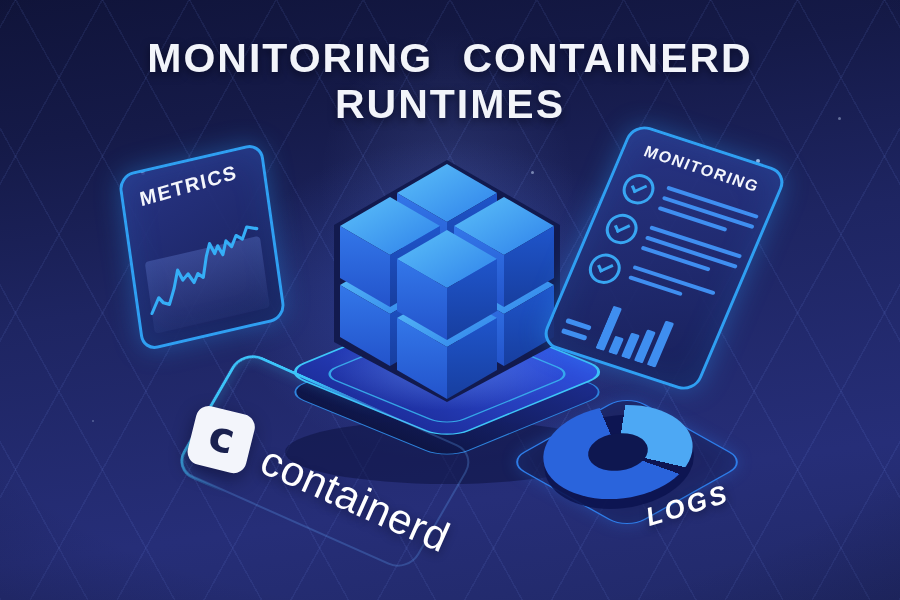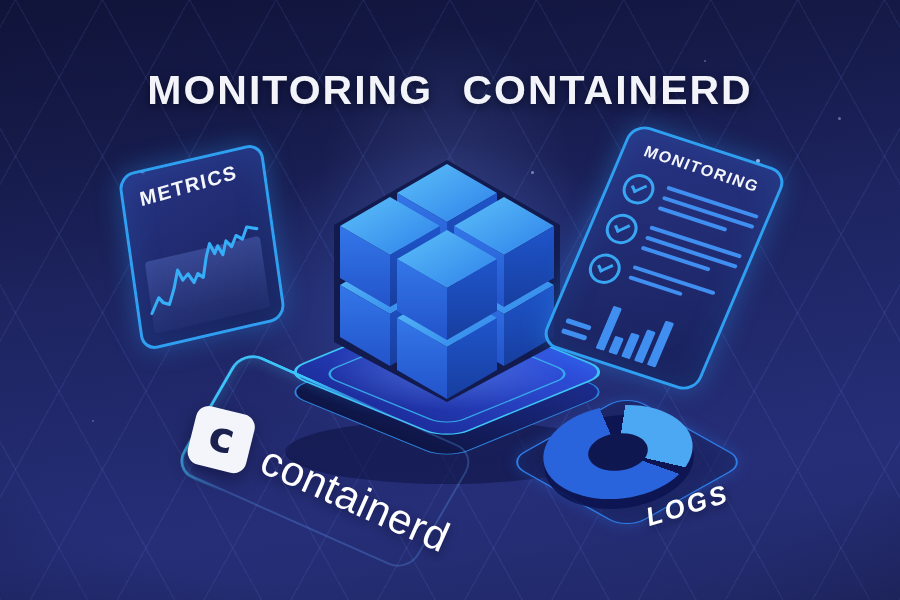--- a/index.html
+++ b/index.html
@@ -10,21 +10,21 @@
       radial-gradient(120% 115% at 50% 42%, rgba(10,12,34,0) 52%, rgba(7,9,26,.62) 100%),
       radial-gradient(310px 230px at 447px 300px, rgba(82,122,245,.32), rgba(82,122,245,0) 70%),
       radial-gradient(170px 210px at 447px 185px, rgba(135,165,255,.15), rgba(135,165,255,0) 75%),
       repeating-linear-gradient(61deg, rgba(125,155,255,.085) 0 1.5px, transparent 1.5px 76px),
       repeating-linear-gradient(-61deg, rgba(125,155,255,.085) 0 1.5px, transparent 1.5px 76px),
       linear-gradient(172deg, #10143a 0%, #151a48 20%, #1e2562 45%, #262e78 78%, #212968 100%);
   }
   .abs{position:absolute;}
   
   .title{left:0;right:0;top:34px;text-align:center;color:#f2f4fa;z-index:6;
-         text-shadow:0 3px 9px rgba(0,0,15,.55);margin-top:32px;}
+         text-shadow:0 3px 9px rgba(0,0,15,.55);}
   .title .l1{font-size:41px;font-weight:bold;letter-spacing:2px;word-spacing:16px;line-height:1.18;}
   .title .l2{font-size:41px;font-weight:bold;letter-spacing:2px;line-height:1.1;}
   
   .stage{left:0;top:0;width:900px;height:600px;z-index:2;}
   
   .panel{border:3px solid #2f9ff2;border-radius:16px;z-index:3;
          background:linear-gradient(160deg, rgba(41,54,136,.92), rgba(23,31,88,.88));
          box-shadow:0 0 26px rgba(45,150,242,.38), inset 0 0 34px rgba(45,150,242,.14);}
   .panel-metrics{left:128px;top:158px;width:142px;height:172px;
                  transform:rotate(-13deg) skewX(-5deg);}
@@ -87,20 +87,21 @@
 
 <div class="abs dot" style="left:141px;top:171px;width:4px;height:4px;opacity:.9;"></div>
 <div class="abs dot" style="left:531px;top:171px;width:3px;height:3px;opacity:.5;"></div>
 <div class="abs dot" style="left:756px;top:159px;width:4px;height:4px;opacity:.8;"></div>
 <div class="abs dot" style="left:838px;top:117px;width:3px;height:3px;opacity:.4;"></div>
 <div class="abs dot" style="left:704px;top:60px;width:2px;height:2px;opacity:.35;"></div>
 <div class="abs dot" style="left:92px;top:420px;width:2px;height:2px;opacity:.3;"></div>
 
 <div class="abs title">
   <div class="l1">MONITORING CONTAINERD</div>
+  <div class="l2">RUNTIMES</div>
 </div>
 
 <svg class="abs stage" viewBox="0 0 900 600">
   <defs>
     <linearGradient id="gTop" x1="0" y1="0" x2="1" y2="1">
       <stop offset="0" stop-color="#5cc1f9"></stop>
         <stop offset="1" stop-color="#2e80ea"></stop>
     </linearGradient>
     <linearGradient id="gLeft" x1="0" y1="0" x2="0" y2="1">
       <stop offset="0" stop-color="#3377e9"></stop>

